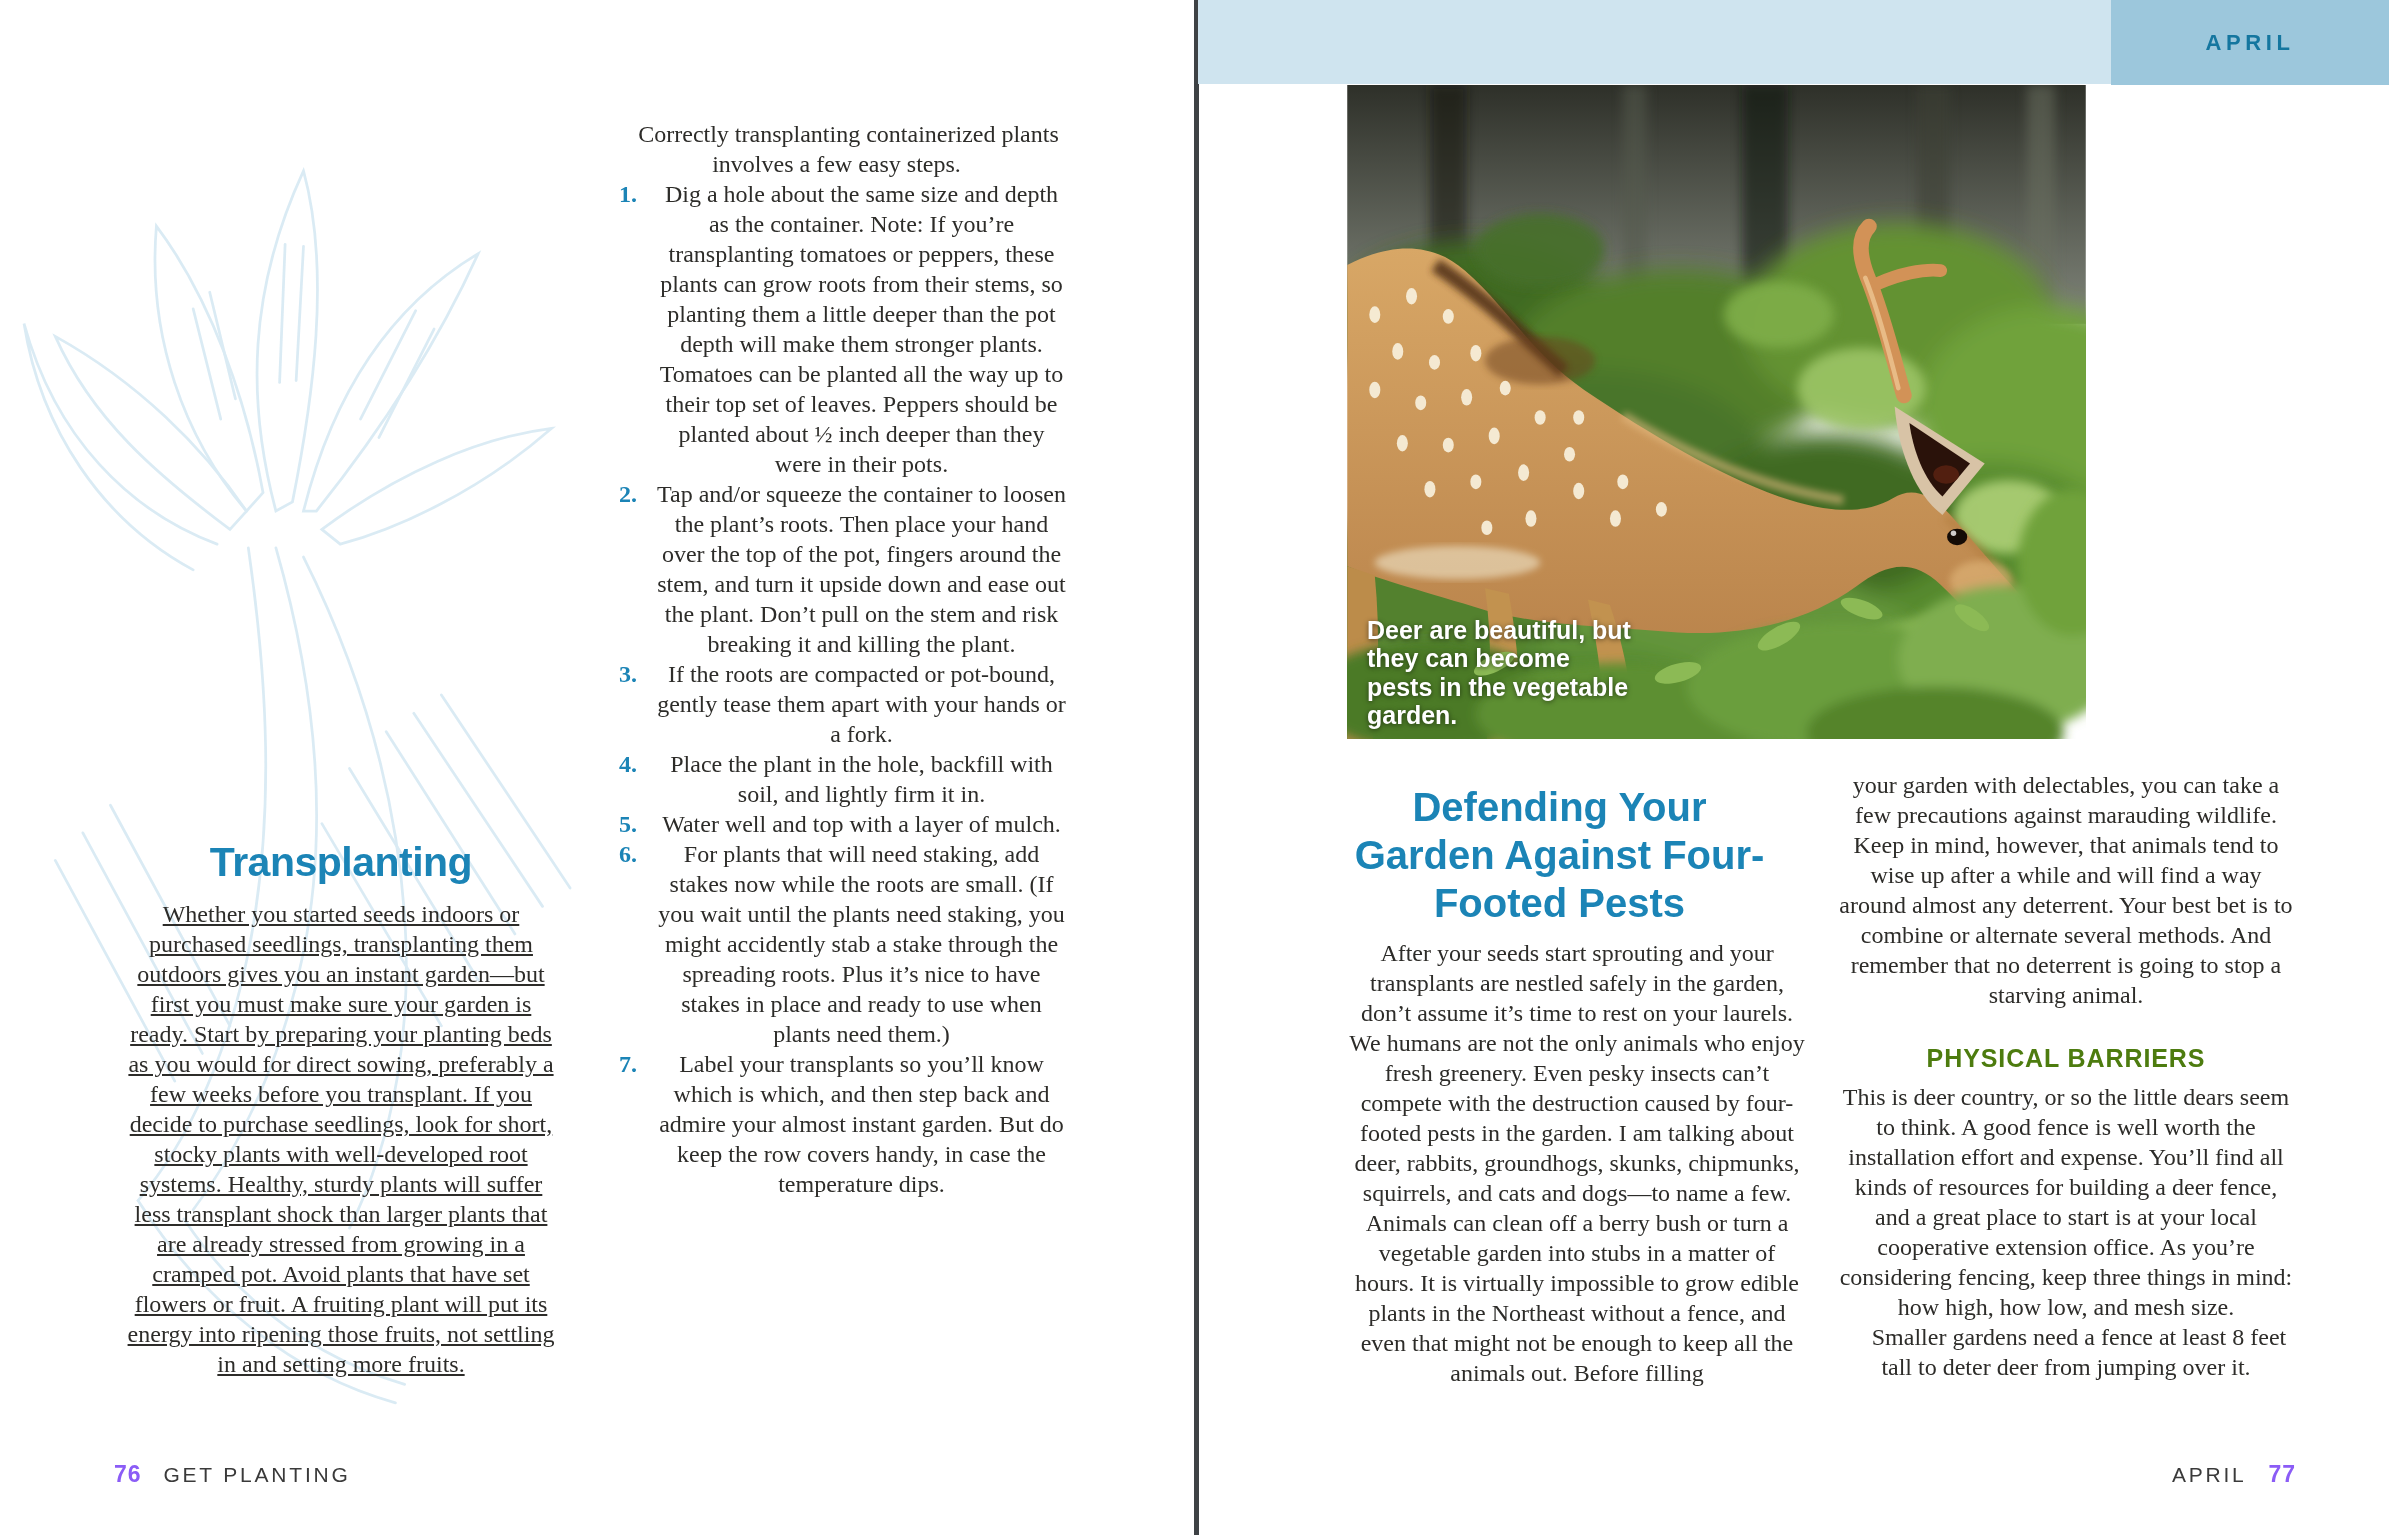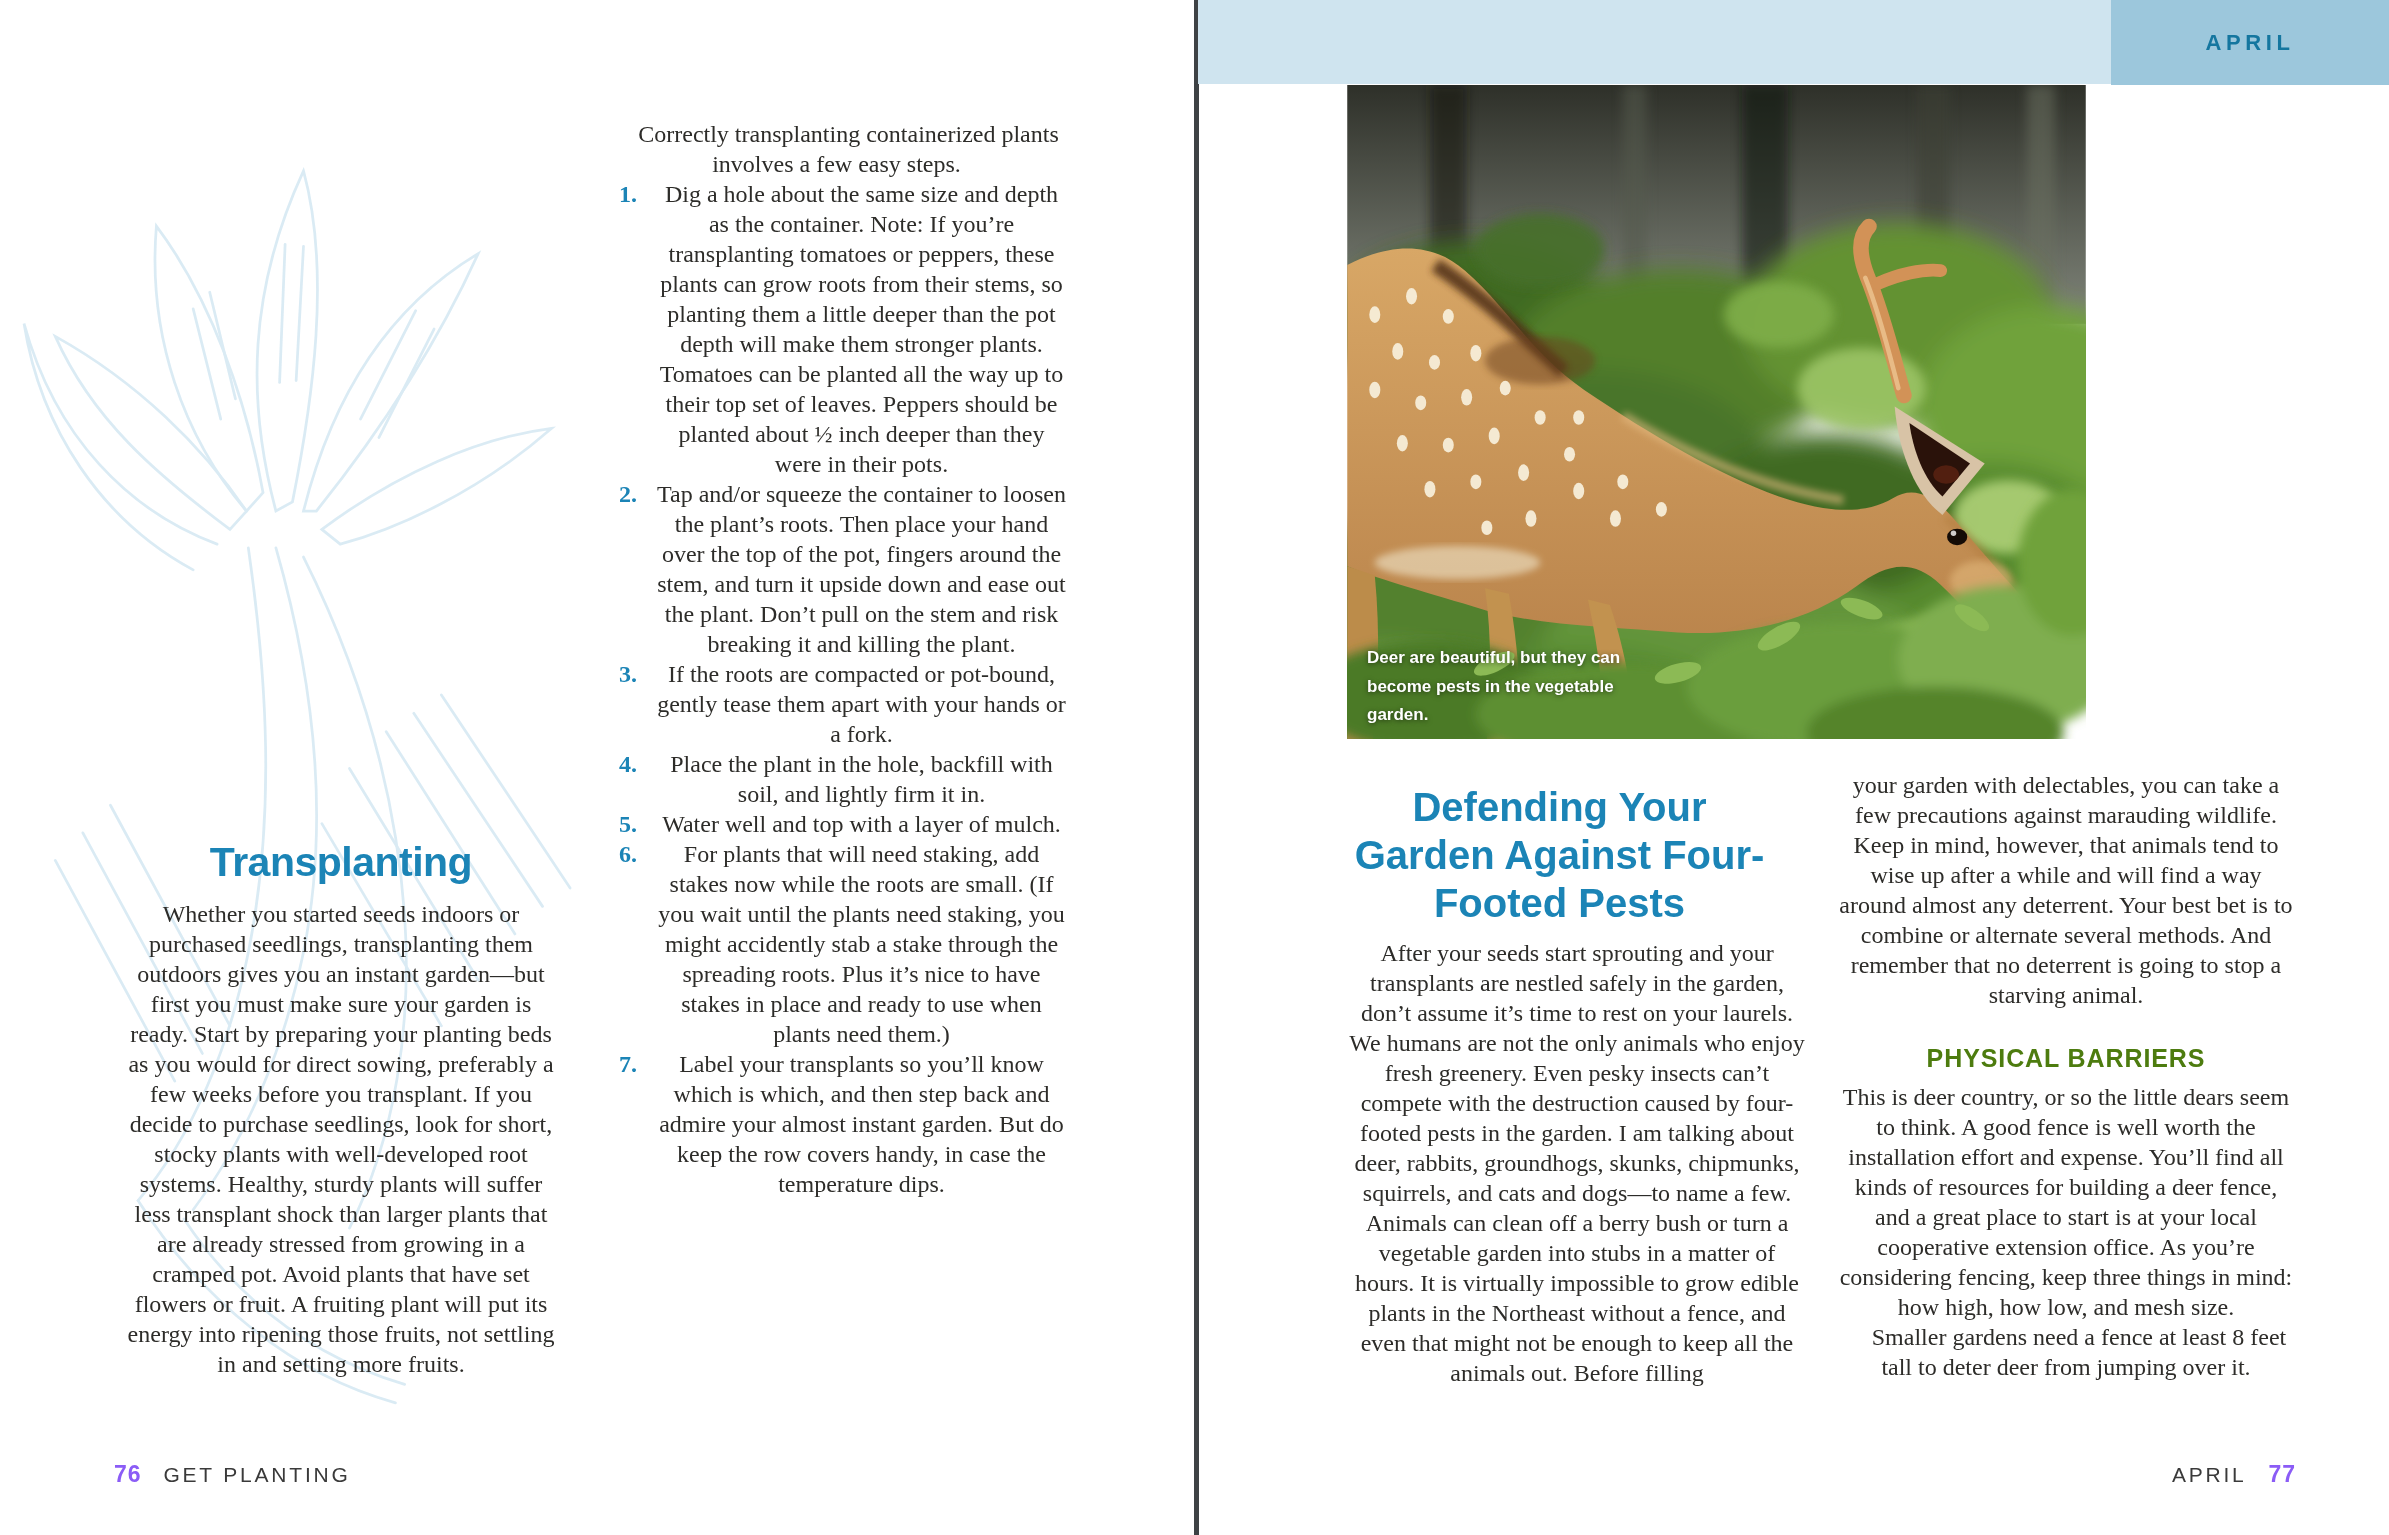--- a/index.html
+++ b/index.html
@@ -20,42 +20,42 @@
   .steps { margin:0; }
   .step { display:flex; }
   .step-num { flex:none; width:50px; color:#1b84b6; font-weight:bold; }
   .step-text { width:417px; }
 
   .col-left { position:absolute; left:114px; top:838px; width:454px; z-index:1; }
   .section-title {
     margin:0 0 11px 0; font-family:"Liberation Sans", sans-serif; font-weight:bold;
     font-size:41px; line-height:48px; color:#1b84b6; letter-spacing:-0.5px;
   }
-  .col-left p { margin:13px; }
+  .col-left p { margin:13px;text-decoration:underline; }
 
   .footer { position:absolute; top:1461px; font-family:"Liberation Sans", sans-serif;
     font-size:21px; letter-spacing:2.8px; color:#3a3a3a; }
   .footer-left { left:114px; }
   .footer-right { left:1838px; width:458px; text-align:right; }
   .pagenum { color:#8b5cf6; font-weight:bold; font-size:23px; letter-spacing:0.9px; }
   .footer-left .pagenum { margin-right:22px; }
   .footer-right .pagenum { margin-left:22px; }
 
   
   .band { position:absolute; left:1198px; top:0; width:913px; height:84px; background:#cfe4ef; }
   .april-box { position:absolute; left:2111px; top:0; width:278px; height:85px;
     background:#9cc7dc; display:flex; align-items:center; justify-content:center; }
   .april-label { font-family:"Liberation Sans", sans-serif; font-weight:bold;
     font-size:22px; letter-spacing:4.6px; color:#14769f; }
 
   
   .photo { position:absolute; left:1347px; top:85px; width:739px; height:654px; overflow:hidden; }
   .photo svg { display:block; }
   .caption { position:absolute; left:20px; bottom:9.2px; width:268px;
-    font-family:"Liberation Sans", sans-serif; font-weight:bold; font-size:17px;
+    font-family:"Liberation Sans", sans-serif; font-weight:bold; font-size:25px;
     line-height:28.5px; color:#ffffff; text-shadow:0 0.9px 5.5px rgba(0,0,0,0.55); }
 
   
   .col-r1 { position:absolute; left:1347px; top:783px; width:460px; z-index:1; }
   .article-title { margin:0 0 11px 0; width:425px; font-family:"Liberation Sans", sans-serif;
     font-weight:bold; font-size:40px; line-height:48px; color:#1b84b6; }
   .col-r1 p { margin:0; }
   .col-r2 { position:absolute; left:1838px; top:770px; width:456px; z-index:1; }
   .col-r2 p { margin:0; }
   .subhead { margin:33px 0 9.2px 0; font-family:"Liberation Sans", sans-serif; font-weight:bold;

